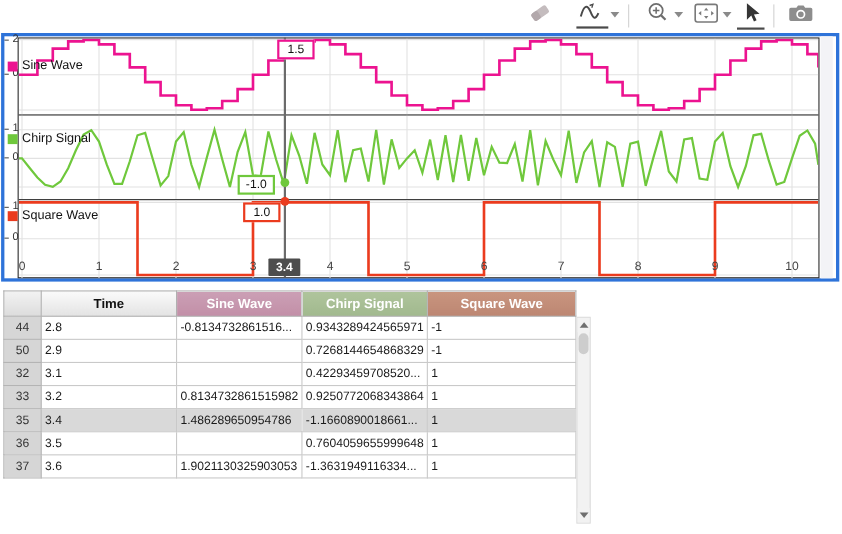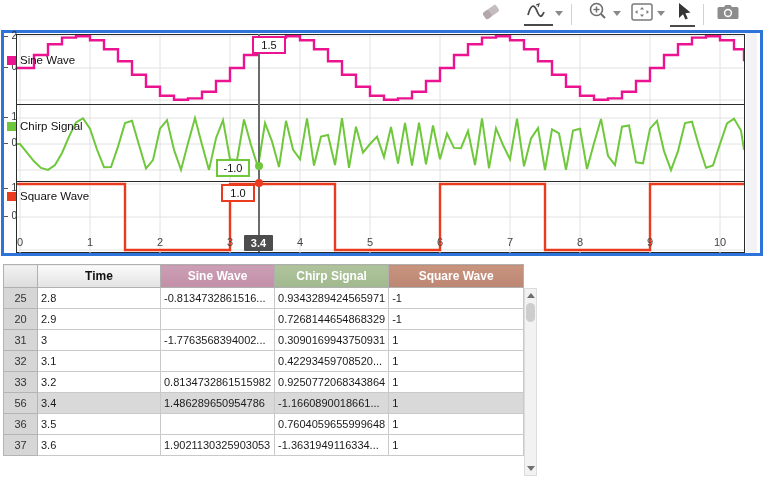--- a/index.html
+++ b/index.html
@@ -245,56 +245,49 @@
       <tr>
         <th class="corner"></th>
         <th class="h-time">Time</th>
         <th class="h-sine">Sine Wave</th>
         <th class="h-chirp">Chirp Signal</th>
         <th class="h-square">Square Wave</th>
       </tr>
     </thead>
     <tbody id="tbody">
         <tr>
-          <td class="rownum">25</td>
+          <td class="rownum">44</td>
           <td>2.8</td>
           <td>-0.8134732861516...</td>
           <td>0.9343289424565971</td>
           <td>-1</td>
         </tr>
         <tr>
-          <td class="rownum">20</td>
+          <td class="rownum">50</td>
           <td>2.9</td>
           <td></td>
           <td>0.7268144654868329</td>
           <td>-1</td>
         </tr>
         <tr>
-          <td class="rownum">31</td>
-          <td>3</td>
-          <td>-1.7763568394002...</td>
-          <td>0.3090169943750931</td>
-          <td>1</td>
-        </tr>
-        <tr>
           <td class="rownum">32</td>
           <td>3.1</td>
           <td></td>
           <td>0.42293459708520...</td>
           <td>1</td>
         </tr>
         <tr>
           <td class="rownum">33</td>
           <td>3.2</td>
           <td>0.8134732861515982</td>
           <td>0.9250772068343864</td>
           <td>1</td>
         </tr>
         <tr class="selected">
-          <td class="rownum">56</td>
+          <td class="rownum">35</td>
           <td>3.4</td>
           <td>1.486289650954786</td>
           <td>-1.1660890018661...</td>
           <td>1</td>
         </tr>
         <tr>
           <td class="rownum">36</td>
           <td>3.5</td>
           <td></td>
           <td>0.7604059655999648</td>

